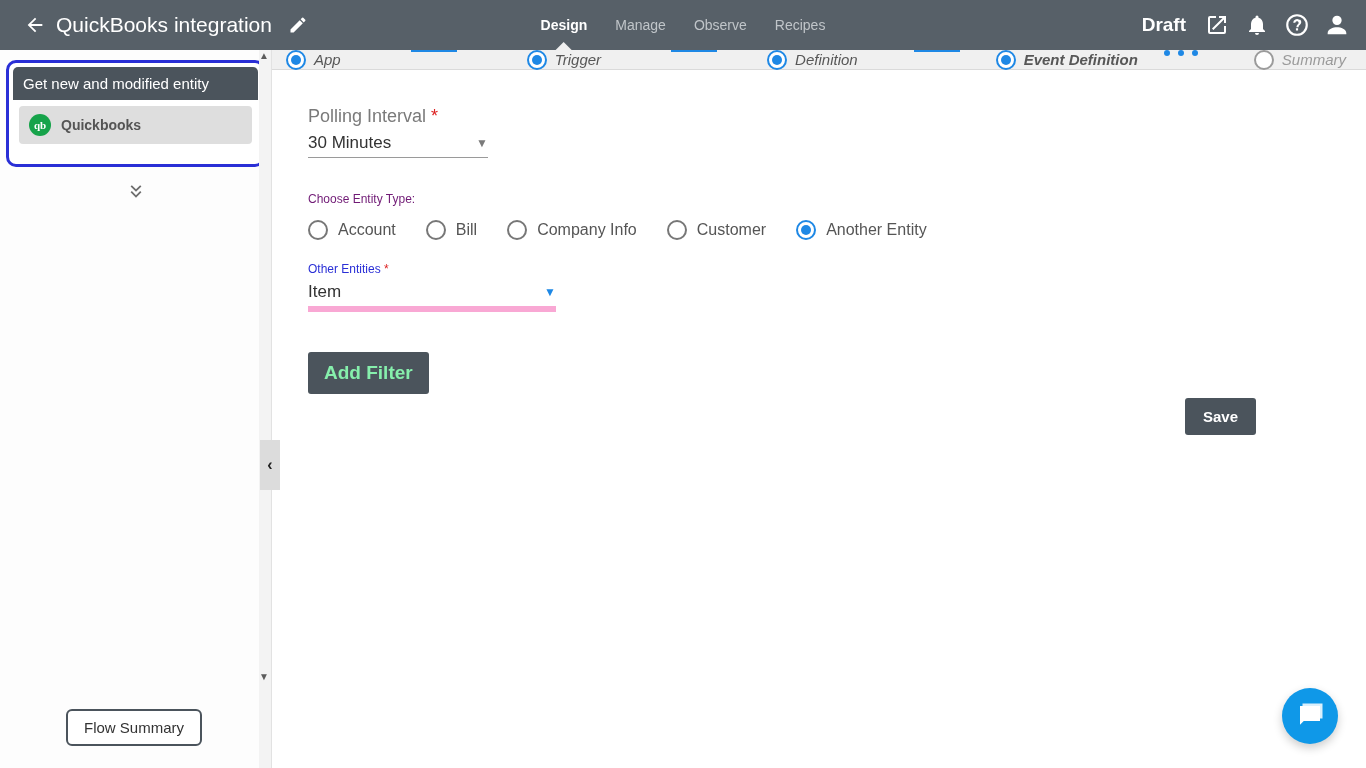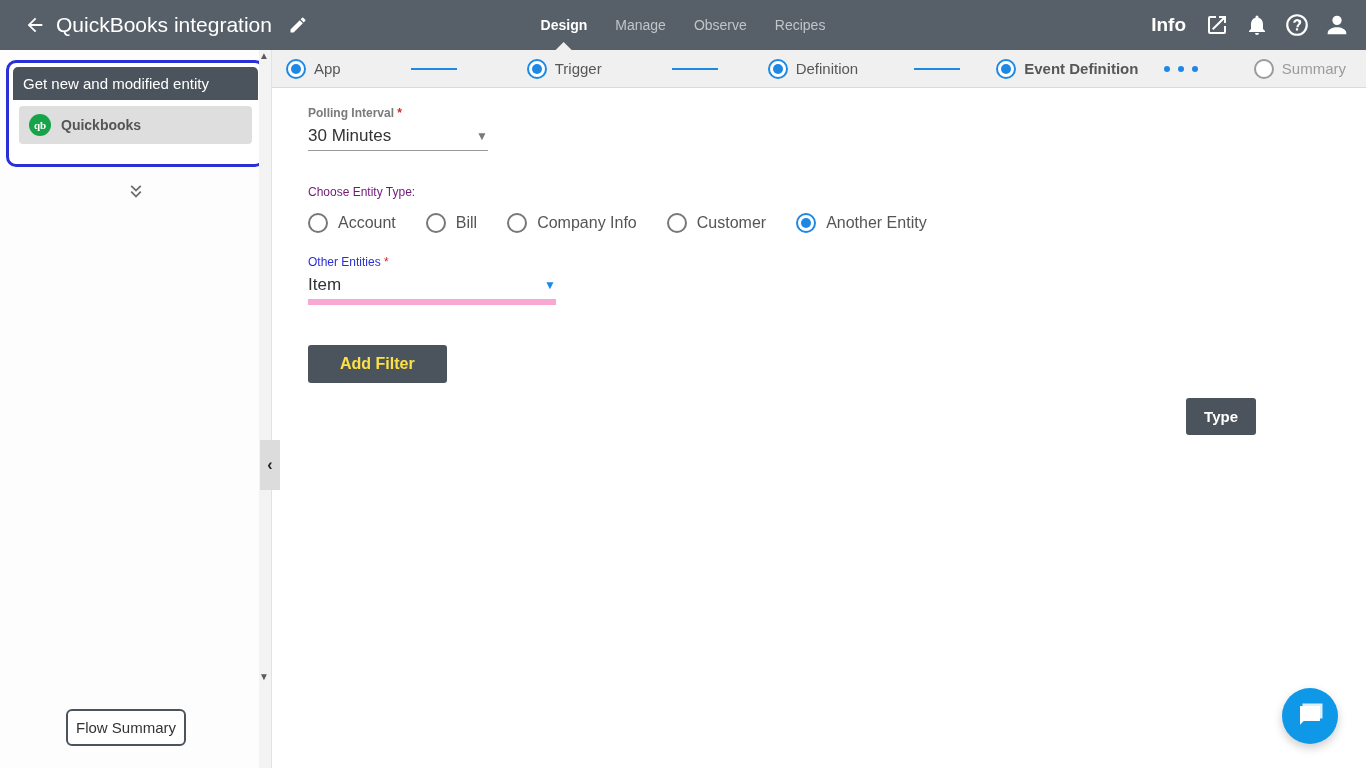--- a/index.html
+++ b/index.html
@@ -21,22 +21,22 @@
     content:""; position:absolute; bottom:0; left:50%; transform:translateX(-50%);
     width:0;height:0;border-left:8px solid transparent;border-right:8px solid transparent;border-bottom:8px solid #f0f0f0;
   }
   .draft { position:absolute; right:180px; color:#fff; font-size:19px; font-weight:600;}
   .topbar .right { position:absolute; right:14px; display:flex; gap:10px; align-items:center;}
   .icon-btn { width:30px; height:30px; display:flex; align-items:center; justify-content:center; cursor:pointer;}
   .icon-btn svg { fill:#fff; }
 
   
   .stepbar {
-    position:absolute; top:50px; left:272px; right:0; height:38px; background:#f0f0f0;
-    border-bottom:1px solid #dadada; display:flex; align-items:center;
+    position:absolute; top:50px; left:272px; right:0; height:20px; background:#f0f0f0;
+    border-bottom:1px solid #dadada; display:flex; font-style:italic;
   }
   .step { display:flex; align-items:center; gap:8px; font-size:15px; color:#575757;}
   .step.current { font-weight:700;}
   .step.inactive { color:#9b9b9b;}
   .step-radio { width:20px; height:20px; border-radius:50%; border:2px solid #1e88e5; display:flex; align-items:center; justify-content:center; background:#fff;}
   .step-radio.inner::after { content:""; width:10px;height:10px;border-radius:50%;background:#1e88e5;}
   .step-radio.inactive { border-color:#9b9b9b;}
   .step-line { width:46px; height:2px; background:#1e88e5; margin:0 0;}
   .step-dots { display:flex; gap:8px; margin-left:26px;}
   .step-dot { width:6px;height:6px;border-radius:50%;background:#1e88e5;}
@@ -57,52 +57,52 @@
     background:#4b545c; color:#fff; font-size:15px; padding:8px 10px; border-radius:5px 5px 0 0; margin:4px 4px 6px 4px;
   }
   .flow-card-item {
     margin:0 10px; background:#dedede; border-radius:4px; display:flex; align-items:center; gap:10px; padding:8px 10px;
     font-size:14px; color:#555; font-weight:600;
   }
   .qb-icon { width:22px; height:22px; background:#16a34a; border-radius:50%; display:flex; align-items:center; justify-content:center; color:#fff; font-size:11px; font-weight:700;font-family:Liberation Serif, serif;}
   .chevrons { text-align:center; margin-top:14px; color:#6d6d6d;}
   
   .flow-summary-btn {
-    position:absolute; bottom:22px; left:66px; border:2px solid #4b545c; border-radius:6px; padding:8px 8px;
+    position:absolute; bottom:22px; left:66px; border:2px solid #4b545c; border-radius:6px; padding:8px 16px;
     font-size:15px; color:#333; background:#fff; cursor:pointer;
   }
 
   .panel-collapse {
     position:absolute; left:260px; top:440px; width:20px; height:50px; background:#dcdcdc;
     display:flex; align-items:center; justify-content:center; font-size:16px; color:#222; z-index:5; cursor:pointer;
   }
 
   
   .main {
     position:absolute; top:88px; left:272px; right:0; bottom:0; background:#fff; padding:18px 36px;
   }
-  .field-label { font-size:12px; color:#7a7a7a;font-weight:bold; }
+  .field-label { font-size:18px; color:#7a7a7a; }
   .field-label .req { color:#d22;}
   .select-row { display:flex; align-items:center; width:180px; border-bottom:1px solid #9a9a9a; padding:4px 0; margin-top:2px; font-size:17px; color:#333; cursor:pointer; justify-content:space-between;}
   .dd-caret { color:#7a7a7a; font-size:12px;}
   
   .choose-label { margin-top:34px; font-size:12px; color:#701a75;}
   .radio-row { display:flex; gap:30px; margin-top:14px; align-items:center;}
   .radio-item { display:flex; align-items:center; gap:10px; font-size:16px; color:#555; cursor:pointer;}
   .radio-outer { width:20px;height:20px;border:2px solid #777;border-radius:50%; display:flex; align-items:center; justify-content:center;}
   .radio-outer.sel { border-color:#1e88e5;}
   .radio-outer.sel::after { content:"";width:10px;height:10px;border-radius:50%;background:#1e88e5;}
   
   .other-label { margin-top:22px; font-size:12px; color:#2a2fd6;}
   .other-label .req { color:#d22;}
   .select-row.blue { border-bottom:6px solid #f9a8d4; width:248px;}
   .select-row.blue .dd-caret { color:#1e88e5;}
   
   .add-filter-btn {
-    margin-top:40px; background:#4b545c; color:#fde047; border:none; border-radius:3px; padding:10px 32px; font-size:16px; font-weight:600; cursor:pointer;
+    margin-top:40px; background:#4b545c; color:#86efac; border:none; border-radius:3px; padding:10px 16px; font-size:19px; font-weight:600; cursor:pointer;
   }
   .save-btn {
     position:absolute; right:110px; top:310px; background:#4b545c; color:#fff; border:none; border-radius:3px; padding:10px 18px; font-size:15px; font-weight:700; cursor:pointer;
   }
 
   
   .chat-fab {
     position:absolute; right:28px; bottom:24px; width:56px;height:56px;border-radius:50%;background:#0f98e8;
     display:flex;align-items:center;justify-content:center;cursor:pointer; box-shadow:0 4px 10px rgba(0,0,0,.2);
   }
@@ -126,21 +126,21 @@
     </span>
   </div>
 
   <div class="tabs">
     <div class="tab active">Design</div>
     <div class="tab">Manage</div>
     <div class="tab">Observe</div>
     <div class="tab">Recipes</div>
   </div>
 
-  <div class="draft">Info</div>
+  <div class="draft">Draft</div>
 
   <div class="right">
     <span class="icon-btn">
       <svg width="24" height="24" viewBox="0 0 24 24">
           <path d="M14 3v2h3.59L7 15.59 8.41 17 19 6.41V10h2V3h-7zM19 19H5V5h6V3H5a2 2 0 0 0-2 2v14a2 2 0 0 0 2 2h14a2 2 0 0 0 2-2v-6h-2v6z"></path>
         </svg>
     </span>
     <span class="icon-btn">
       <svg width="24" height="24" viewBox="0 0 24 24">
           <path d="M12 22a2 2 0 0 0 2-2h-4a2 2 0 0 0 2 2zm6-6V11c0-3.07-1.63-5.64-4.5-6.32V4a1.5 1.5 0 1 0-3 0v.68C7.63 5.36 6 7.92 6 11v5l-2 2v1h16v-1l-2-2z"></path>
@@ -265,21 +265,21 @@
   <div class="other-label">
     <span>Other Entities</span> <span class="req">*</span>
   </div>
   <div class="select-row blue">
     <span>Item</span>
     <span class="dd-caret">▼</span>
   </div>
 
   <button class="add-filter-btn">Add Filter</button>
 
-  <button class="save-btn">Type</button>
+  <button class="save-btn">Save</button>
 </div>
 
 <div class="chat-fab">
   <svg width="30" height="30" viewBox="0 0 24 24">
     <path d="M4 4h16v12H7l-3 3V4z" fill="#fff"></path>
     <path d="M6 2h16v12h-2V4H6V2z" fill="#fff" opacity="0.85"></path>
   </svg>
 </div>
 
 </body></html>

